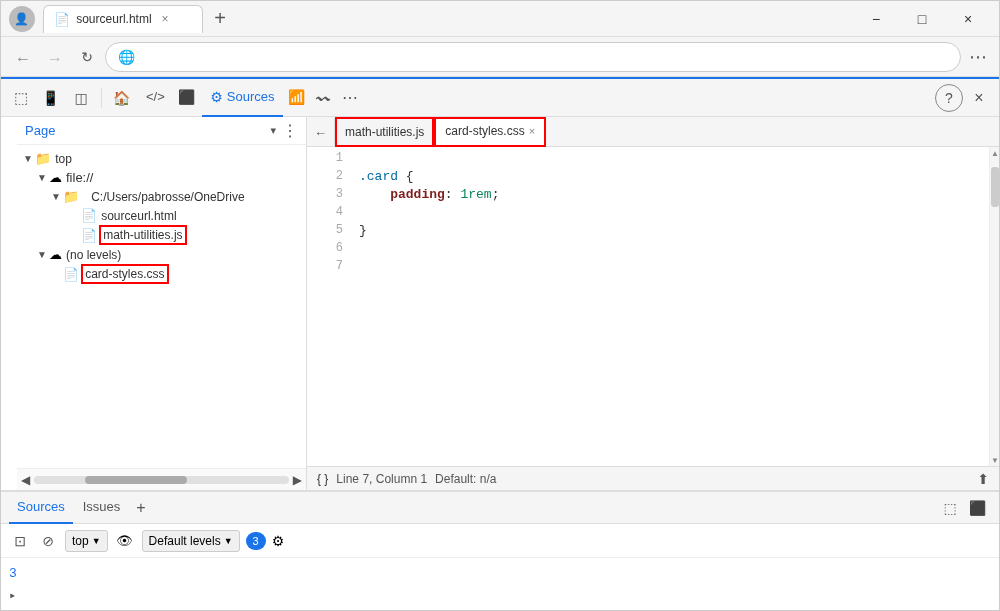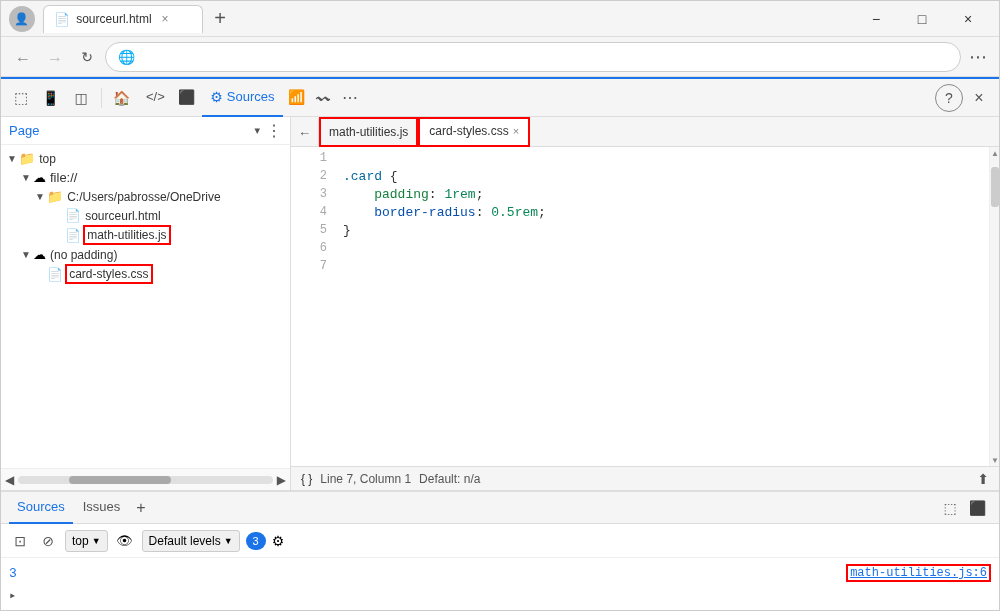--- a/index.html
+++ b/index.html
@@ -52,21 +52,21 @@
         <span>Sources</span>
       </div>
       <div style="padding:0 4px; height:38px; display:flex; align-items:center; color:#555; cursor:pointer; font-size:14px; border-bottom:2px solid transparent;">📶</div>
       <div style="padding:0 4px; height:38px; display:flex; align-items:center; color:#555; cursor:pointer; font-size:14px; border-bottom:2px solid transparent;">〰</div>
       <div style="padding:0 6px; height:38px; display:flex; align-items:center; color:#555; cursor:pointer; font-size:16px;">⋯</div>
       <div style="flex:1;"></div>
       <div style="width:28px; height:28px; display:flex; align-items:center; justify-content:center; color:#555; font-size:14px; cursor:pointer; border-radius:50%; border:1px solid #888;">?</div>
       <div style="width:28px; height:28px; display:flex; align-items:center; justify-content:center; color:#555; font-size:16px; cursor:pointer; border-radius:3px;">×</div>
     </div>
 
-    <div style="display:flex; flex:1; overflow:hidden; min-height:0;">
+    <div style="display:flex; flex:1; overflow:hidden; min-height:0;padding-left:16px;">
 
       <div style="width:290px; border-right:1px solid #ddd; display:flex; flex-direction:column; background:#fff;">
 
         <div style="display:flex; align-items:center; padding:4px 8px; border-bottom:1px solid #eee; height:28px;">
           <span style="color:#1a73e8; font-size:13px; flex:1; cursor:pointer;">Page</span>
           <span style="color:#555; font-size:11px; cursor:pointer;">▾</span>
           <span style="color:#555; font-size:16px; cursor:pointer; margin-left:6px;">⋮</span>
         </div>
 
         <div style="flex:1; overflow:auto; padding:4px 0; font-size:12px;">
@@ -79,39 +79,39 @@
 
           <div style="display:flex; align-items:center; padding:2px 4px; cursor:pointer; white-space:nowrap; padding-left:18px;">
             <span style="display:inline-block; width:14px; text-align:center; font-size:10px; color:#555;">▼</span>
             <span style="margin-right:4px; font-size:13px;">☁</span>
             <span style="font-size:13px; color:#333;">file://</span>
           </div>
 
           <div style="display:flex; align-items:center; padding:2px 4px; cursor:pointer; white-space:nowrap; padding-left:32px;">
             <span style="display:inline-block; width:14px; text-align:center; font-size:10px; color:#555;">▼</span>
             <span style="margin-right:4px; font-size:13px; color:#4a90d9;">📁</span>
-            <span style="font-size:12px; color:#333;">C:/Users/pabrosse/OneDrive</span>
+            <span style="font-size:12px; color:#333;margin-left:8px;">C:/Users/pabrosse/OneDrive</span>
           </div>
 
           <div style="display:flex; align-items:center; padding:2px 4px; cursor:pointer; white-space:nowrap; padding-left:50px;">
             <span style="display:inline-block; width:14px; text-align:center; font-size:10px; color:#555;"></span>
             <span style="margin-right:4px; font-size:13px;">📄</span>
             <span style="font-size:12px; color:#333;">sourceurl.html</span>
           </div>
 
           <div style="display:flex; align-items:center; padding:2px 4px; cursor:pointer; white-space:nowrap; padding-left:50px; background:#fff;">
             <span style="display:inline-block; width:14px; text-align:center; font-size:10px; color:#555;"></span>
             <span style="margin-right:4px; font-size:13px; color:#e8a000;">📄</span>
             <span style="font-size:12px; color:#333; outline:2px solid red; padding:1px 2px;">math-utilities.js</span>
           </div>
 
           <div style="display:flex; align-items:center; padding:2px 4px; cursor:pointer; white-space:nowrap; padding-left:18px;">
             <span style="display:inline-block; width:14px; text-align:center; font-size:10px; color:#555;">▼</span>
             <span style="margin-right:4px; font-size:13px;">☁</span>
-            <span style="font-size:12px; color:#333;">(no padding)</span>
+            <span style="font-size:12px; color:#333;">(no levels)</span>
           </div>
 
           <div style="display:flex; align-items:center; padding:2px 4px; cursor:pointer; white-space:nowrap; padding-left:32px; background:#fff;">
             <span style="display:inline-block; width:14px; text-align:center; font-size:10px; color:#555;"></span>
             <span style="margin-right:4px; font-size:13px; color:#9b59b6;">📄</span>
             <span style="font-size:12px; color:#333; outline:2px solid red; padding:1px 2px;">card-styles.css</span>
           </div>
         </div>
 
         <div style="height:22px; border-top:1px solid #eee; display:flex; align-items:center; padding:0 4px; gap:4px; background:#f9f9f9;">
@@ -146,26 +146,25 @@
               <span style="color:#333; white-space:pre;"></span>
             </div>
 
             <div style="display:flex; align-items:center; padding:0 8px; min-height:18px;">
               <span style="width:28px; color:#aaa; text-align:right; margin-right:16px; font-size:12px; user-select:none;">2</span>
               <span style="white-space:pre;"><span style="color:#0369a1;">.card</span><span style="color:#333;"> {</span></span>
             </div>
 
             <div style="display:flex; align-items:center; padding:0 8px; min-height:18px;">
               <span style="width:28px; color:#aaa; text-align:right; margin-right:16px; font-size:12px; user-select:none;">3</span>
-              <span style="white-space:pre;"><span style="color:#333;">    </span><span style="color:#15803d;">padding</span><span style="color:#333;">: </span><span style="color:#098658;">1rem</span><span style="color:#333;">;</span></span>
+              <span style="white-space:pre;"><span style="color:#333;">    </span><span style="color:#7f1d1d;font-weight:bold;">padding</span><span style="color:#333;">: </span><span style="color:#098658;">1rem</span><span style="color:#333;">;</span></span>
             </div>
 
             <div style="display:flex; align-items:center; padding:0 8px; min-height:18px;">
               <span style="width:28px; color:#aaa; text-align:right; margin-right:16px; font-size:12px; user-select:none;">4</span>
-              <span style="white-space:pre;"><span style="color:#333;">    </span><span style="color:#0550ae;">border-radius</span><span style="color:#333;">: </span><span style="color:#098658;">0.5rem</span><span style="color:#333;">;</span></span>
             </div>
 
             <div style="display:flex; align-items:center; padding:0 8px; min-height:18px;">
               <span style="width:28px; color:#aaa; text-align:right; margin-right:16px; font-size:12px; user-select:none;">5</span>
               <span style="color:#333; white-space:pre;">}</span>
             </div>
 
             <div style="display:flex; align-items:center; padding:0 8px; min-height:18px;">
               <span style="width:28px; color:#aaa; text-align:right; margin-right:16px; font-size:12px; user-select:none;">6</span>
               <span style="color:#333; white-space:pre;"></span>
@@ -223,21 +222,20 @@
         </div>
         <div style="background:#1a73e8; color:white; border-radius:10px; padding:0 7px; font-size:11px; height:18px; display:flex; align-items:center;">
           <span>3</span>
         </div>
         <div style="font-size:14px; cursor:pointer;">⚙</div>
       </div>
 
       <div style="padding:4px 8px; font-family:'Consolas','Courier New',monospace; font-size:13px; background:#fff;">
         <div style="display:flex; align-items:center; min-height:22px; justify-content:space-between;">
           <span style="color:#1a73e8;">3</span>
-          <span style="color:#1a73e8; text-decoration:underline; font-size:12px; cursor:pointer; border:2px solid red; padding:0 2px;">math-utilities.js:6</span>
         </div>
         <div style="display:flex; align-items:center; min-height:22px;">
           <span style="color:#555; font-size:12px; cursor:pointer;">▸</span>
         </div>
       </div>
     </div>
 
   </div>
 </div>
 

